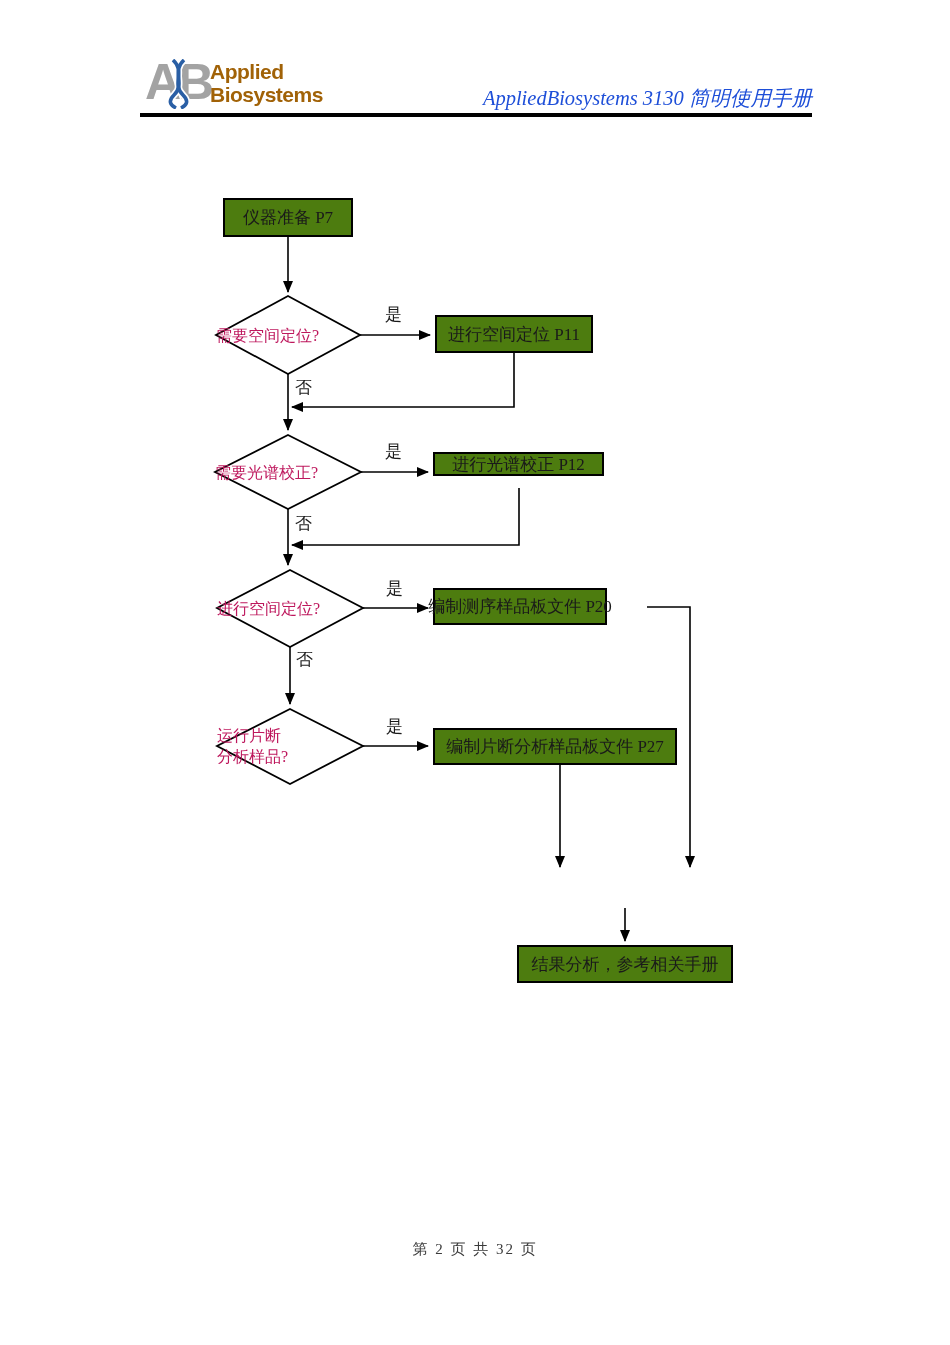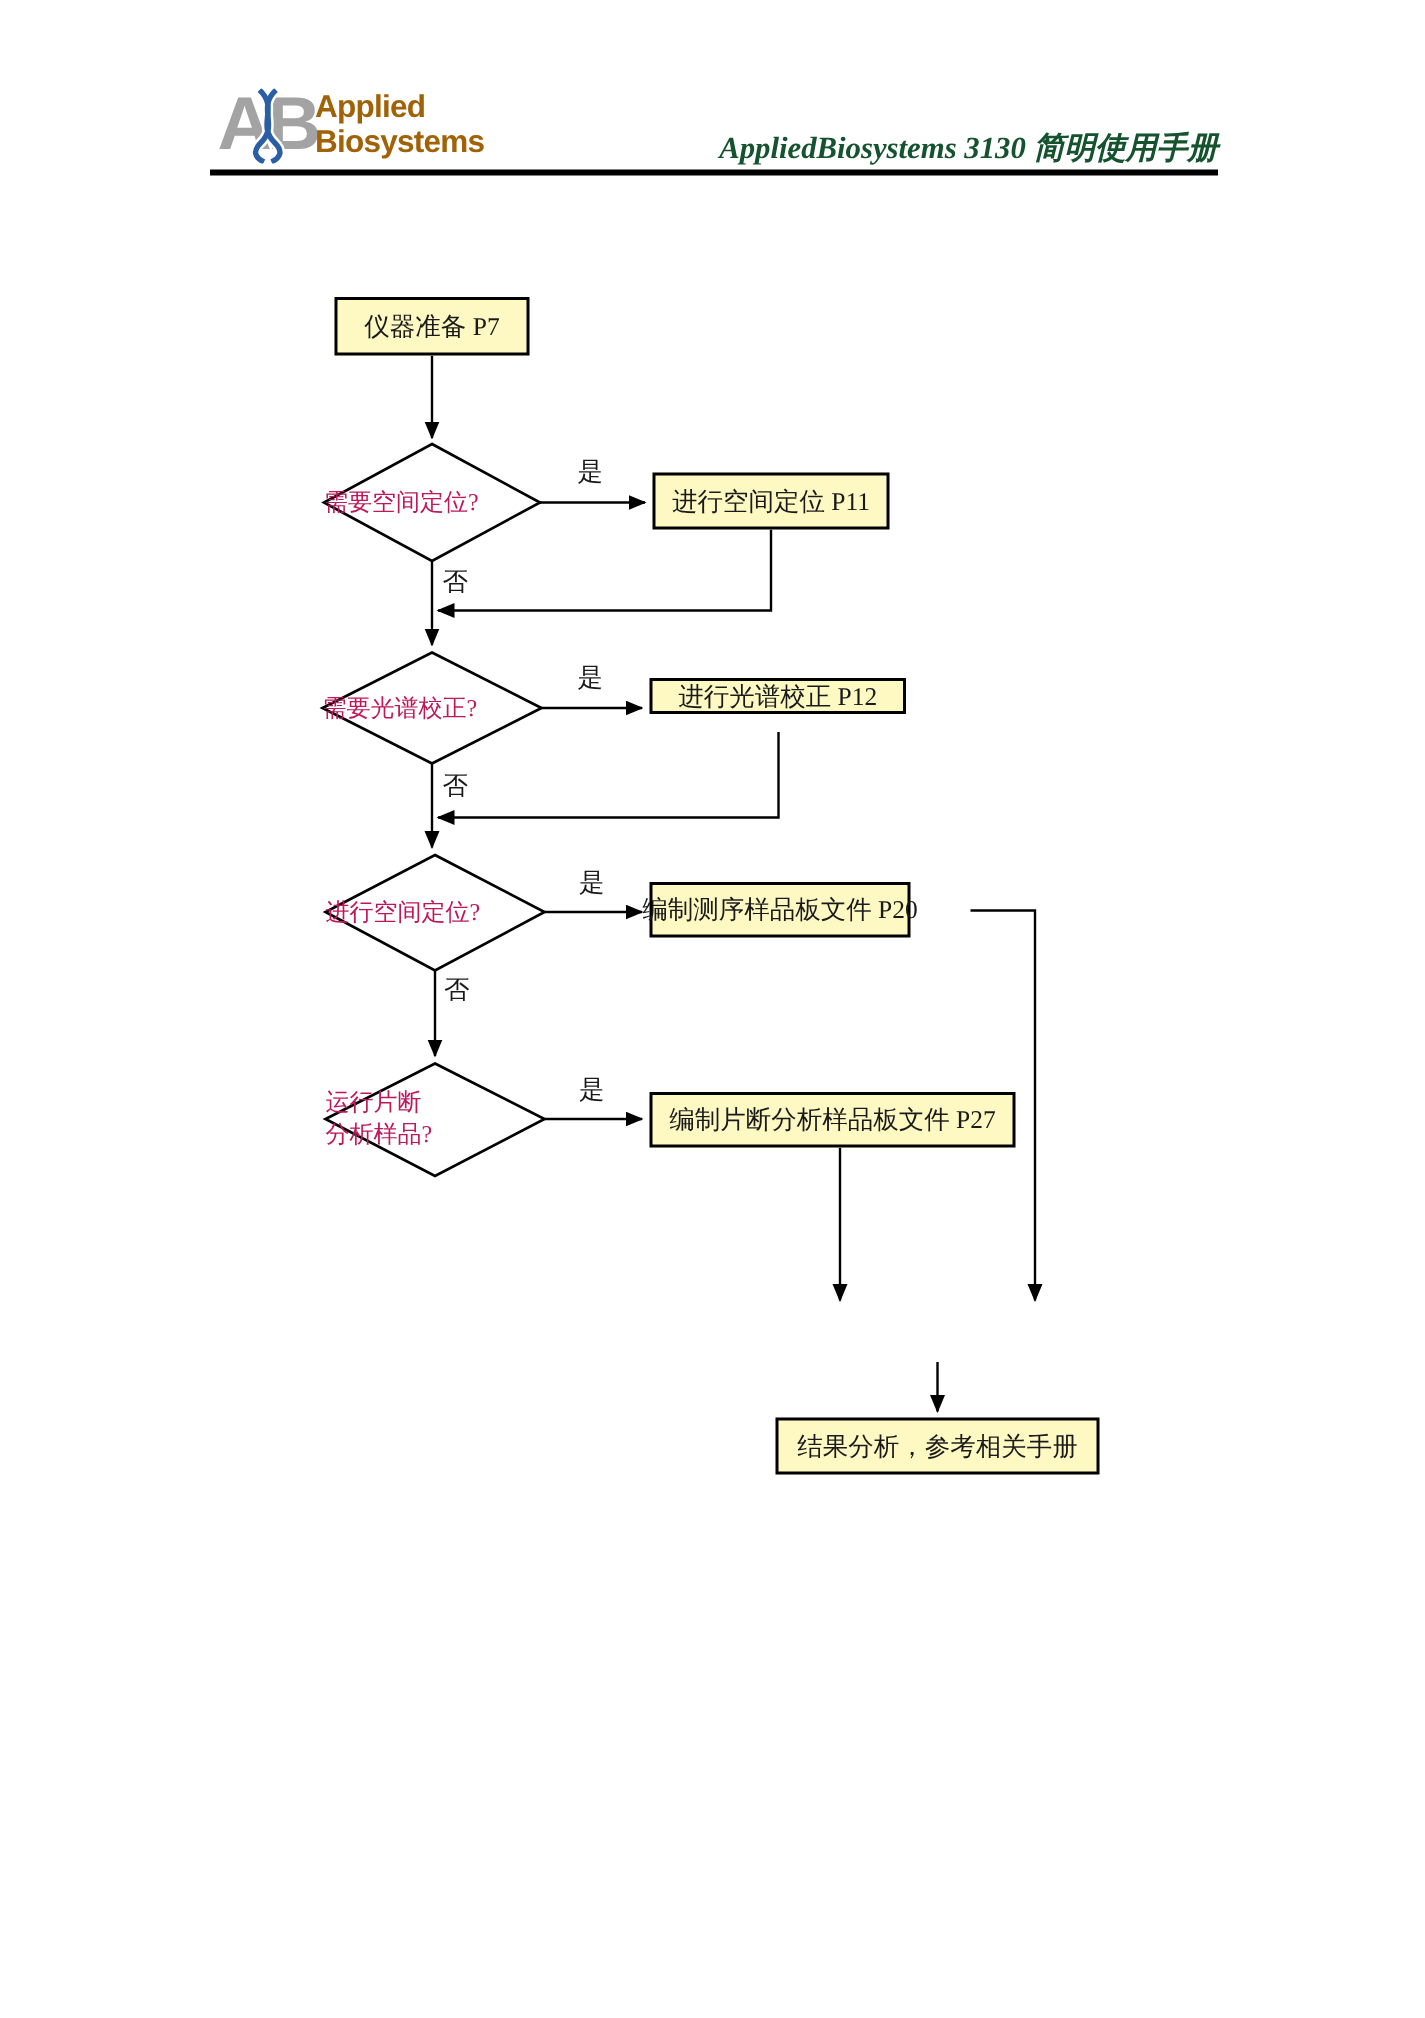--- a/index.html
+++ b/index.html
@@ -12,26 +12,26 @@
   .logo-mark{position:absolute;left:145px;top:59px;width:76px;height:50px;}
   .logo-letter{position:absolute;top:-4px;font-family:"Liberation Sans","DejaVu Sans",sans-serif;
     font-weight:bold;font-size:50px;line-height:54px;color:#a3a3a3;}
   .logo-letter.a{left:0;}
   .logo-letter.b{left:33px;}
   .helix{position:absolute;left:21px;top:0;}
   .logo-name{position:absolute;left:210px;top:61px;
     font-family:"Liberation Sans","DejaVu Sans",sans-serif;font-weight:bold;
     font-size:21px;line-height:22.5px;color:#a16207;letter-spacing:-0.5px;}
   .doc-title{position:absolute;right:138px;top:84px;
-    font-style:italic;font-weight:bold;font-size:20.5px;color:#14532d;margin-left:41px;}
+    font-style:italic;font-weight:normal;font-size:20.5px;color:#1d4ed8;margin-left:41px;}
   .header-rule{position:absolute;left:140px;top:113px;width:672px;height:4px;background:#000;}
   
   .flow-svg{position:absolute;left:0;top:0;}
   .box{
-    position:absolute;background:#fef9c3;border:2px solid #000;box-sizing:border-box;
+    position:absolute;background:#4d7c0f;border:2px solid #000;box-sizing:border-box;
     display:flex;align-items:center;justify-content:center;
     font-size:17px;white-space:nowrap;color:#1a1a1a;
   }
   .dtext{
     position:absolute;text-align:left;font-size:16px;line-height:21px;
     color:#be185d;white-space:nowrap;
   }
   .elabel{position:absolute;font-size:17px;color:#1a1a1a;}
   
   .footer{
@@ -117,14 +117,15 @@
   <div class="box" style="left:517px;top:945px;width:216px;height:38px">结果分析，参考相关手册</div>
 
   <div class="elabel" style="left:385px;top:303px">是</div>
   <div class="elabel" style="left:295px;top:376px">否</div>
   <div class="elabel" style="left:385px;top:440px">是</div>
   <div class="elabel" style="left:295px;top:512px">否</div>
   <div class="elabel" style="left:386px;top:577px">是</div>
   <div class="elabel" style="left:296px;top:648px">否</div>
   <div class="elabel" style="left:386px;top:715px">是</div>
 
+  <div class="footer">第 2 页 共 32 页</div>
 
 </div>
 
 </body></html>

